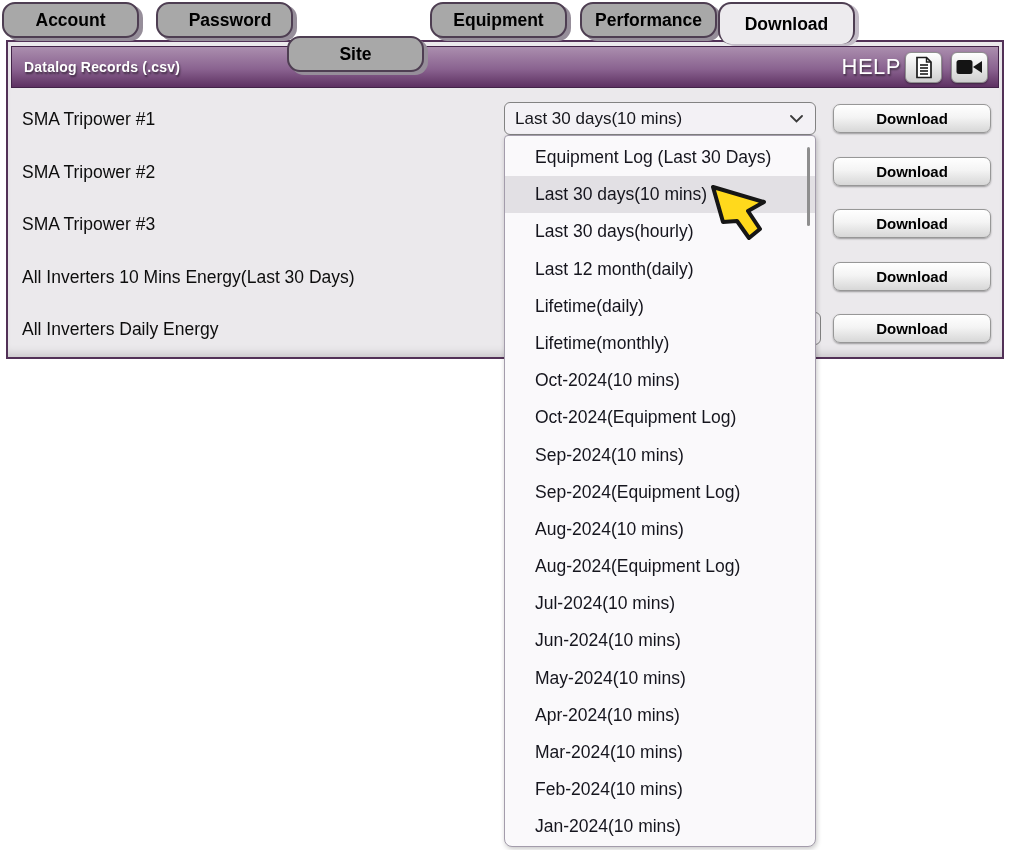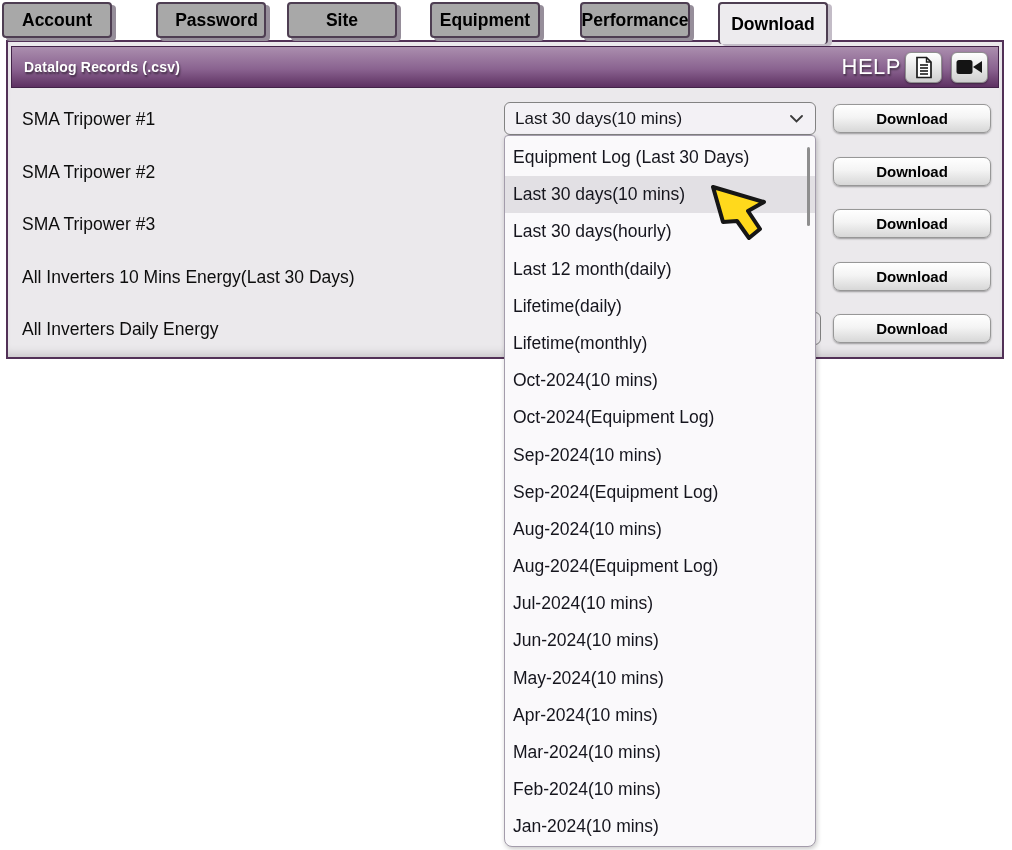--- a/index.html
+++ b/index.html
@@ -1,22 +1,22 @@
 <!DOCTYPE html>
 <html><head>
 <meta charset="utf-8">
 <style>
   html,body { margin:0; padding:0; background:#ffffff; }
   body { width:1012px; height:850px; font-family:"Liberation Sans", sans-serif; }
   #screen { position:relative; width:1012px; height:850px; overflow:hidden; background:#ffffff; }
 
   
   .tab {
-    position:absolute; top:2px; height:36px; width:110px; box-sizing:border-box;
-    background:#a8a8a8; border:2px solid #4e3e52; border-radius:4px;
+    position:absolute; top:2px; height:36px; width:137px; box-sizing:border-box;
+    background:#a8a8a8; border:2px solid #4e3e52; border-radius:13px;
     box-shadow:4px 3px 0 #968e9a;
     display:flex; align-items:center; justify-content:center;
     font-weight:bold; font-size:17.5px; color:#000; z-index:2; cursor:pointer;
   }
   .tab.active {
     background:#edebee; height:42px; border-bottom:none; z-index:6;
     box-shadow:4px 2px 0 #c3bcc7;
   }
   .tab-label { white-space:nowrap; }
 
@@ -68,21 +68,21 @@
     font-family:inherit; font-weight:bold; font-size:15px; color:#000; cursor:pointer;
   }
 
   
   .popup {
     position:absolute; left:504px; top:135px; width:312px; height:712px; box-sizing:border-box;
     background:#faf9fb; border:1px solid #a39cab; border-radius:4px 4px 8px 8px;
     box-shadow:1px 2px 5px rgba(0,0,0,0.22); z-index:10; padding-top:3px; overflow:hidden;
   }
   .popup-item {
-    height:37.2px; line-height:37.2px; padding-left:8px;
+    height:37.2px; line-height:37.2px; padding-left:30px;
     font-size:17.5px; color:#15151d; white-space:nowrap; cursor:pointer;
   }
   .popup-item.highlighted { background:#e2e0e4; }
   .popup-scroll-thumb {
     position:absolute; right:6px; top:12px; width:3px; height:79px;
     background:#8e8e8e; border-radius:2px; cursor:pointer;
   }
 
   
   .cursor { position:absolute; left:710px; top:184px; z-index:20; pointer-events:none; }
@@ -92,21 +92,21 @@
 
 <div id="screen">
 
   <div id="tab-bar">
       <div class="tab" style="left: 2px;">
         <span class="tab-label">Account</span>
       </div>
       <div class="tab" style="left: 156px; padding-left: 11px;">
         <span class="tab-label">Password</span>
       </div>
-      <div class="tab" style="left: 287px;">
+      <div class="tab" style="left: 287px; margin-top: 34px;">
         <span class="tab-label">Site</span>
       </div>
       <div class="tab" style="left: 430px;">
         <span class="tab-label">Equipment</span>
       </div>
       <div class="tab" style="left: 573px; margin-left: 7px;">
         <span class="tab-label">Performance</span>
       </div>
       <div class="tab active" style="left: 718px;">
         <span class="tab-label">Download</span>

